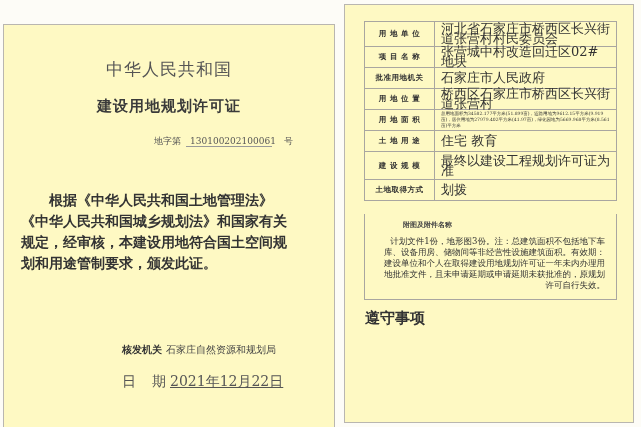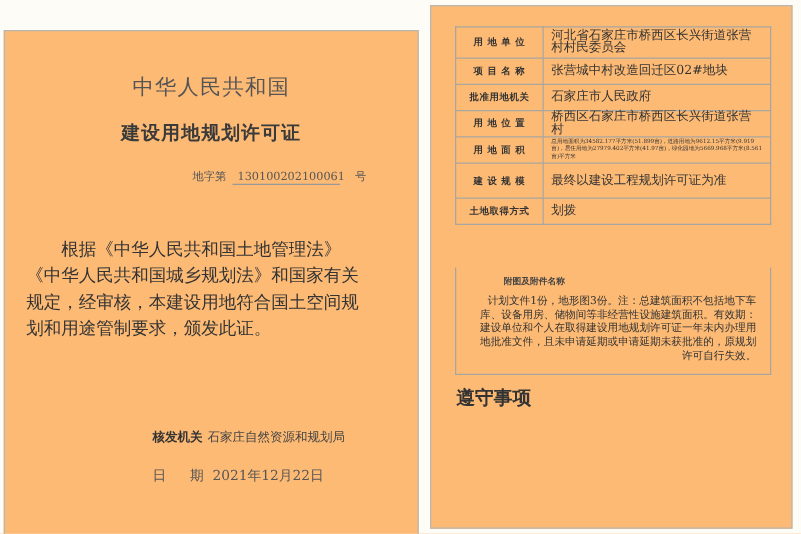--- a/index.html
+++ b/index.html
@@ -1,47 +1,47 @@
 <!DOCTYPE html>
 <html><head>
 <meta charset="utf-8">
 <style>
   html, body { margin:0; padding:0; }
   body {
     width:641px; height:427px; background:#fdfcf7; position:relative; overflow:hidden;
     font-family:"DejaVu Serif", serif; color:#333;
   }
   .page {
-    position:absolute; background:#fdba74; border:1px solid #b9b6b0;
+    position:absolute; background:#fef9c3; border:1px solid #b9b6b0;
     box-sizing:border-box;
   }
   #left { left:3px; top:3px; width:332px; height:420px;margin-top:21px; }
   #right { left:344px; top:4px; width:290px; height:419px; }
 
   .country { position:absolute; left:0; width:100%; top:33px; text-align:center;
     font-size:17px; color:#555; letter-spacing:1px; font-family:"DejaVu Serif", serif; }
   .cert-title { position:absolute; left:0; width:100%; top:72px; text-align:center;
     font-size:15px; font-weight:bold; color:#3a3a3a; letter-spacing:1px; font-family:"DejaVu Sans", sans-serif; }
   .serial { position:absolute; left:150px; top:110px; font-size:9px; color:#555; white-space:nowrap; }
   .serial .lbl { display:inline-block; width:32px; }
   .serial .num { display:inline-block; width:82px; border-bottom:1px solid #999; padding-left:4px; font-size:9px; }
   .serial .suffix { display:inline-block; margin-left:12px; }
 
   .body-text { position:absolute; left:17px; top:165px; width:266px; font-size:14px;
-    line-height:21px; font-weight:normal; color:#333; font-family:"DejaVu Sans", sans-serif; text-indent:28px; }
+    line-height:21px; font-weight:bold; color:#333; font-family:"DejaVu Sans", sans-serif; text-indent:28px; }
 
   .issuer { position:absolute; left:118px; top:318px; font-size:10px; white-space:nowrap; }
   .issuer .k { font-weight:bold; font-family:"DejaVu Sans", sans-serif; color:#333; font-size:10px; }
   .issuer .v { margin-left:4px; color:#444; }
-  .date { position:absolute; left:118px; top:348px; font-size:11px; white-space:nowrap; color:#555; }
+  .date { position:absolute; left:118px; top:348px; font-size:14px; white-space:nowrap; color:#555;text-decoration:underline; }
   .date .k1 { display:inline-block; width:30px; }
   .date .k2 { display:inline-block; width:18px; }
 
   table.info { position:absolute; left:19px; top:16px; width:253px; border-collapse:collapse; }
-  table.info td { border:1px solid #a9a6a0; font-size:10px; color:#333; padding:0 6px; }
+  table.info td { border:1px solid #a9a6a0; font-size:13px; color:#333; padding:0 6px; }
   table.info td.k { width:57px; text-align:center; font-size:7.5px; color:#333; font-family:"DejaVu Sans", sans-serif; font-weight:bold; letter-spacing:0.5px; }
   table.info td.v { line-height:10px; }
   table.info td.tiny { font-size:4.5px; line-height:6px; }
   .attach { position:absolute; left:19px; top:209px; width:253px; height:86px; border:1px solid #a9a6a0; border-top:none; box-sizing:border-box; }
   .attach .h { position:absolute; left:4px; top:6px; font-size:7px; font-weight:bold; font-family:"DejaVu Sans", sans-serif; color:#444;padding-left:34px; }
   .attach .t { position:absolute; left:18px; top:22px; width:222px; font-size:8.5px; line-height:11px; color:#333;text-align:right; }
 
   .rules-title { position:absolute; left:20px; top:304px; font-size:15px; font-weight:bold; font-family:"DejaVu Sans", sans-serif; color:#333; }
   .rules { position:absolute; left:12px; top:323px; width:265px; font-size:7.5px; line-height:11px; font-family:"DejaVu Sans", sans-serif; color:#444; }
   .rules .r { padding-left:19px; text-indent:-19px; }
@@ -80,20 +80,24 @@
           <td class="v">石家庄市人民政府</td>
         </tr>
     <tr style="height:21px">
           <td class="k">用 地 位 置</td>
           <td class="v">桥西区石家庄市桥西区长兴街道张营村</td>
         </tr>
     <tr style="height:21px">
           <td class="k">用 地 面 积</td>
           <td class="v tiny">总用地面积为34582.177平方米(51.899亩)，道路用地为9612.15平方米(9.919亩)，居住用地为27979.402平方米(41.97亩)，绿化园地为5669.968平方米(8.561亩)平方米</td>
         </tr>
+    <tr style="height:21px">
+          <td class="k">土 地 用 途</td>
+          <td class="v">住宅 教育</td>
+        </tr>
     <tr style="height:28px">
           <td class="k">建 设 规 模</td>
           <td class="v">最终以建设工程规划许可证为准</td>
         </tr>
     <tr style="height:21px">
           <td class="k">土地取得方式</td>
           <td class="v">划拨</td>
         </tr>
   </tbody>
     </table>

